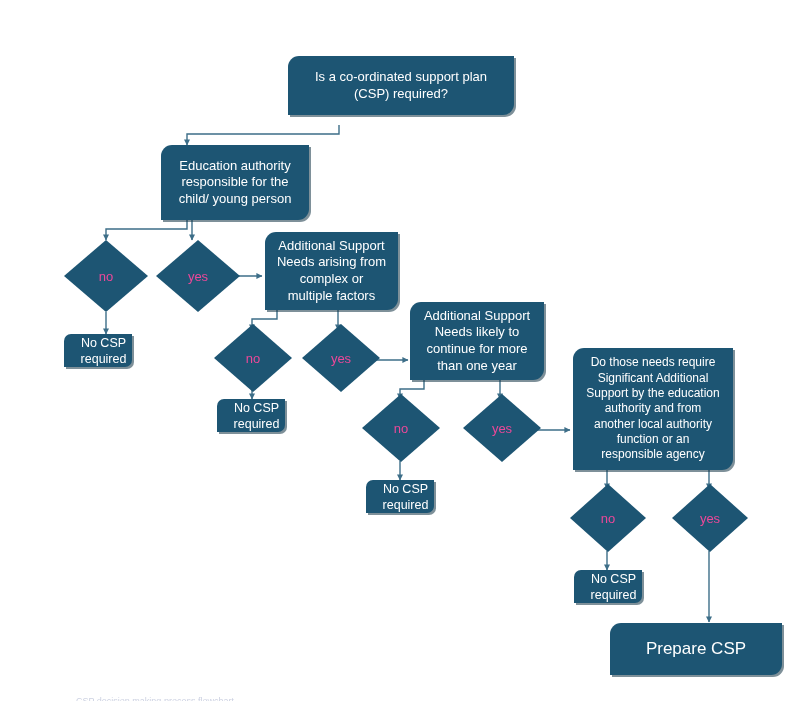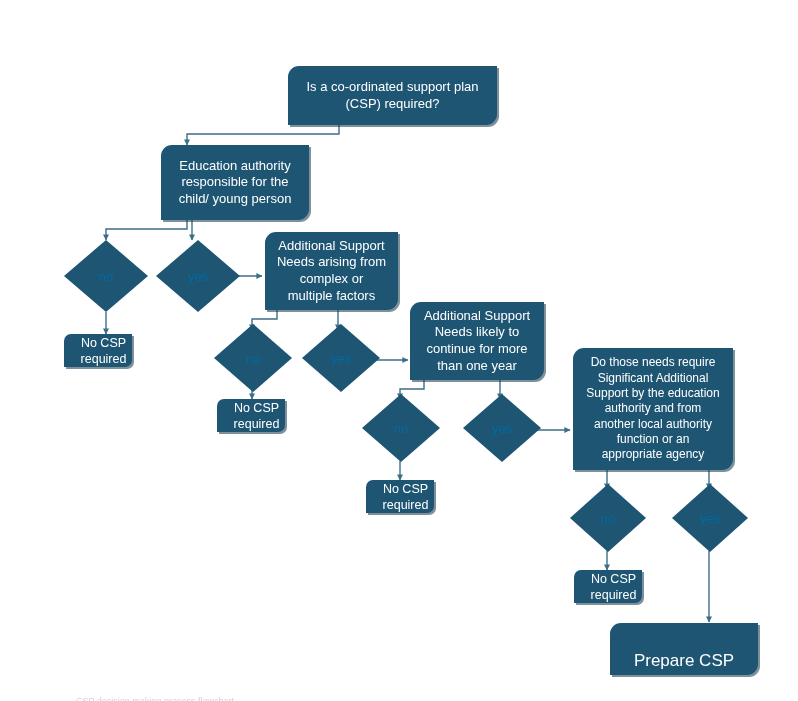--- a/index.html
+++ b/index.html
@@ -66,21 +66,21 @@
     clip-path: polygon(50% 0%, 100% 50%, 50% 100%, 0% 50%);
   }
   .node-diamond .dia-label {
     position: absolute;
     left: 0; top: 0;
     width: 100%;
     height: 100%;
     display: flex;
     align-items: center;
     justify-content: center;
-    color: #0369a1;
+    color: #ec4899;
     font-size: 13px;
     text-align: right;
   }
 
   
   #footnote {
     position: absolute;
     left: 76px;
     bottom: 0;
     width: 680px;
@@ -135,21 +135,21 @@
       <path d="M607,470 L607,489" marker-end="url(#arrow)"></path>
 
       <path d="M709,470 L709,489" marker-end="url(#arrow)"></path>
 
       <path d="M607,551 L607,570" marker-end="url(#arrow)"></path>
 
       <path d="M709,551 L709,622" marker-end="url(#arrow)"></path>
     </g>
   </svg>
 
-  <div class="node-box box-q" style="left:288px; top:66px; width:209px; height:59px;">
+  <div class="node-box box-q" style="left:288px; top:56px; width:226px; height:59px;">
     <span class="node-text">Is a co-ordinated support plan
 (CSP) required?</span>
   </div>
 
   <div class="node-box box-body" style="left:117px; top:145px; width:148px; height:75px;margin-left:44px;">
     <span class="node-text">Education authority
 responsible for the
 child/ young person</span>
   </div>
 
@@ -167,21 +167,21 @@
 than one year</span>
   </div>
 
   <div class="node-box box-body" style="left:573px; top:348px; width:160px; height:122px; font-size:12px;">
     <span class="node-text">Do those needs require
 Significant Additional
 Support by the education
 authority and from
 another local authority
 function or an
-appropriate agency</span>
+responsible agency</span>
   </div>
 
   <div class="node-diamond" style="left:64px; top:240px; width:84px; height:72px;">
     <div class="dia-shape"></div>
     <div class="dia-label">no</div>
   </div>
   <div class="node-diamond" style="left:156px; top:240px; width:84px; height:72px;">
     <div class="dia-shape"></div>
     <div class="dia-label">yes</div>
   </div>
@@ -223,19 +223,19 @@
   </div>
   <div class="node-box box-small" style="left:366px; top:480px; width:68px; height:33px;">
     <span class="node-text">No CSP
 required</span>
   </div>
   <div class="node-box box-small" style="left:574px; top:570px; width:68px; height:33px;">
     <span class="node-text">No CSP
 required</span>
   </div>
 
-  <div class="node-box box-final" style="left:610px; top:623px; width:148px; height:52px;align-items:flex-end;">
+  <div class="node-box box-final" style="left:610px; top:623px; width:172px; height:52px;">
     <span class="node-text">Prepare CSP</span>
   </div>
 
   <div id="footnote">CSP decision making process flowchart</div>
 
 </div>
 
 </body></html>

